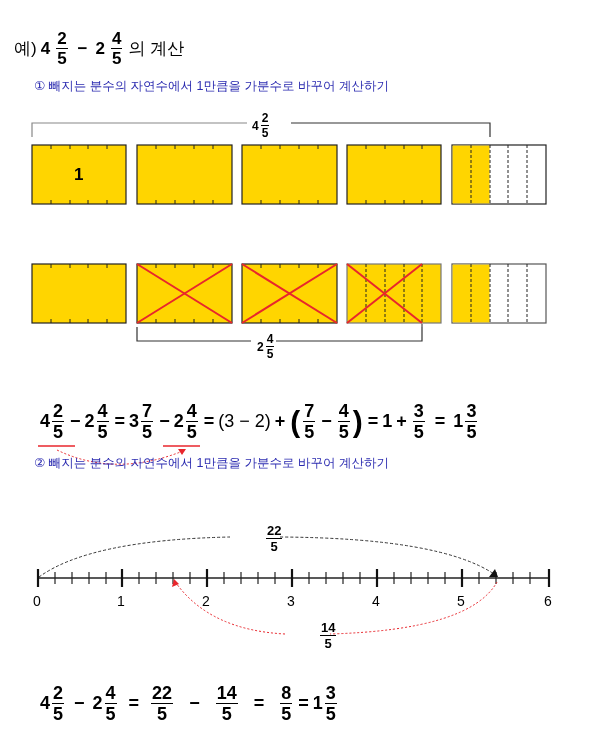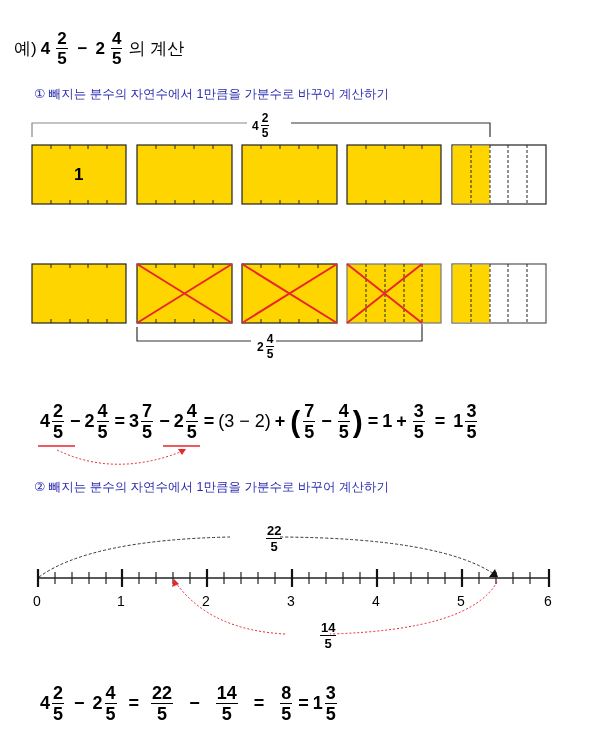--- a/index.html
+++ b/index.html
@@ -31,21 +31,21 @@
     </span>
   <span class="op">−</span>
   <span class="whole">2</span>
   <span class="frac">
       <span class="num">4</span>
       <span class="den">5</span>
     </span>
   <span class="txt">의 계산</span>
 </div>
 
-<div class="abs sub" style="left:34px; top:86px;">① 빼지는 분수의 자연수에서 1만큼을 가분수로 바꾸어 계산하기</div>
+<div class="abs sub" style="left:34px; top:78px;">① 빼지는 분수의 자연수에서 1만큼을 가분수로 바꾸어 계산하기</div>
 
 <svg class="abs" style="left:0; top:0;" width="600" height="742">
   <defs>
     <pattern id="dummy" width="1" height="1"></pattern>
   </defs>
 
   <polyline points="32,137 32,123 247,123" fill="none" stroke="#888" stroke-width="1.2"></polyline>
   <polyline points="291,123 490,123 490,137" fill="none" stroke="#333" stroke-width="1.2"></polyline>
 
   <g stroke="#222" stroke-width="1.2">
@@ -270,21 +270,21 @@
       <span class="den">5</span>
     </span>
   <span class="op" style="margin:0 8px;">=</span>
   <span class="whole">1</span>
   <span class="frac">
       <span class="num">3</span>
       <span class="den">5</span>
     </span>
 </div>
 
-<div class="abs sub" style="left:34px; top:479px;">② 빼지는 분수의 자연수에서 1만큼을 가분수로 바꾸어 계산하기</div>
+<div class="abs sub" style="left:34px; top:455px;">② 빼지는 분수의 자연수에서 1만큼을 가분수로 바꾸어 계산하기</div>
 
 <div class="abs" style="left:33px; top:593px; font-size:14px;">0</div>
 <div class="abs" style="left:117px; top:593px; font-size:14px;">1</div>
 <div class="abs" style="left:202px; top:593px; font-size:14px;">2</div>
 <div class="abs" style="left:287px; top:593px; font-size:14px;">3</div>
 <div class="abs" style="left:372px; top:593px; font-size:14px;">4</div>
 <div class="abs" style="left:457px; top:593px; font-size:14px;">5</div>
 <div class="abs" style="left:544px; top:593px; font-size:14px;">6</div>
 
 <div class="abs" style="left:264px; top:521px;">

